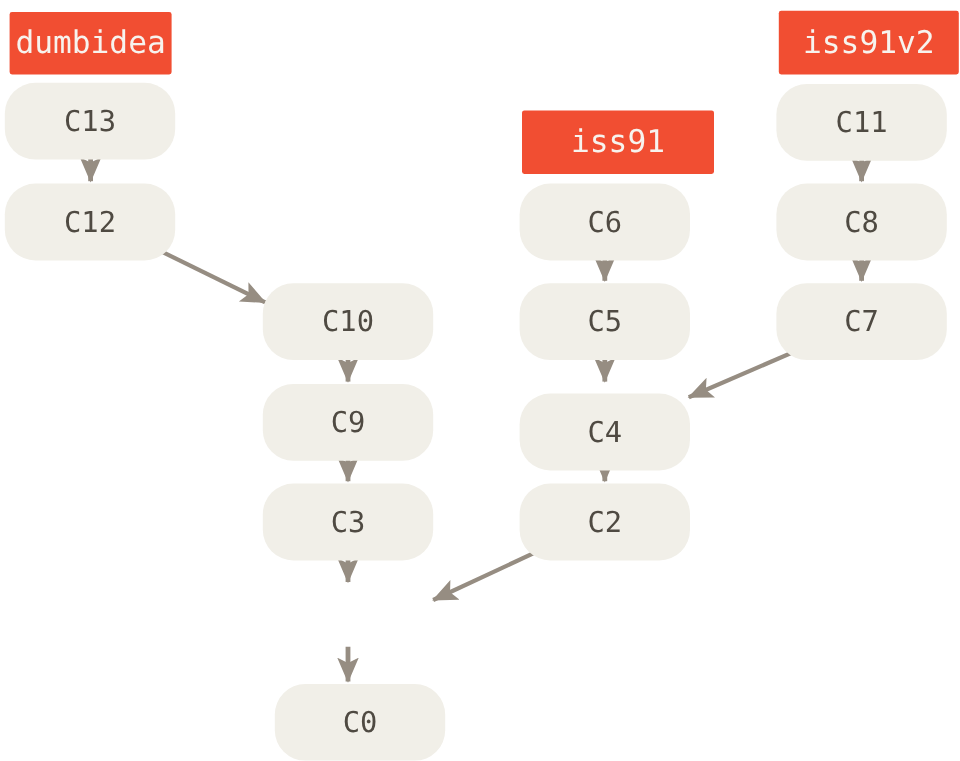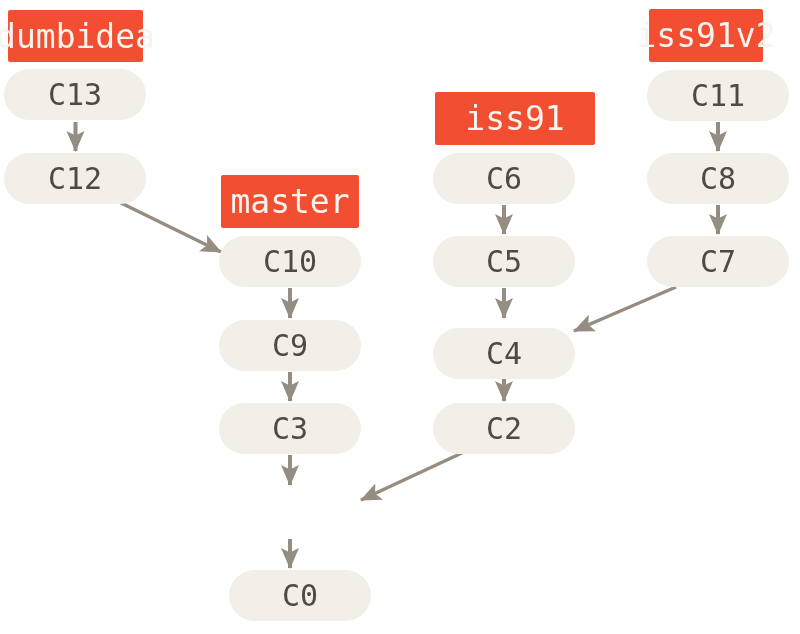--- a/index.html
+++ b/index.html
@@ -35,33 +35,33 @@
   .edge.diagonal { stroke-width: 3.5; }
   .arrowhead-shape { fill: var(--arrow); }
   .branch-label {
     position: absolute;
     height: 53px;
     background: var(--branch-bg);
     color: var(--branch-text);
     display: flex;
     align-items: center;
     justify-content: center;
-    font-size: 33px;
+    font-size: 26px;
     border-radius: 2px;
   }
   .commit-node {
     position: absolute;
     width: 142px;
-    height: 51px;
+    height: 64px;
     background: var(--node-bg);
     color: var(--node-text);
     display: flex;
     align-items: center;
     justify-content: center;
-    font-size: 30px;
+    font-size: 24px;
     border-radius: 25.5px;
   }
 </style>
 </head>
 <body>
 
 <div class="canvas">
 
   <svg class="edges" viewBox="0 0 800 634" xmlns="http://www.w3.org/2000/svg">
     <defs>
@@ -80,23 +80,22 @@
     <line class="edge vertical" x1="504" y1="372" x2="504" y2="401" marker-end="url(#ah)"></line>
     <line class="edge vertical" x1="718" y1="122" x2="718" y2="151" marker-end="url(#ah)"></line>
     <line class="edge vertical" x1="718" y1="205" x2="718" y2="234" marker-end="url(#ah)"></line>
 
     <line class="edge diagonal" x1="117" y1="201" x2="221" y2="252" marker-end="url(#ah)"></line>
     <line class="edge diagonal" x1="676" y1="287" x2="574" y2="331" marker-end="url(#ah)"></line>
     <line class="edge diagonal" x1="464" y1="452" x2="361" y2="500" marker-end="url(#ah)"></line>
   </svg>
 
   <div class="branch-label" style="left:8px;   top:10px;  width:135px; height:52px;">dumbidea</div>
-  <div class="branch-label" style="left:221px; top:175px; width:138px;">master</div>
   <div class="branch-label" style="left:435px; top:92px;  width:160px;">iss91</div>
-  <div class="branch-label" style="left:649px; top:9px;   width:114px;">iss91v2</div>
+  <div class="branch-label" style="left:649px; top:9px;   width:150px;">iss91v2</div>
 
   <div class="commit-node" style="left:4px;   top:69px;">C13</div>
   <div class="commit-node" style="left:4px;   top:153px;">C12</div>
 
   <div class="commit-node" style="left:219px; top:236px;">C10</div>
   <div class="commit-node" style="left:219px; top:320px;">C9</div>
   <div class="commit-node" style="left:219px; top:403px;">C3</div>
   <div class="commit-node" style="left:229px; top:570px;">C0</div>
 
   <div class="commit-node" style="left:433px; top:153px;">C6</div>

